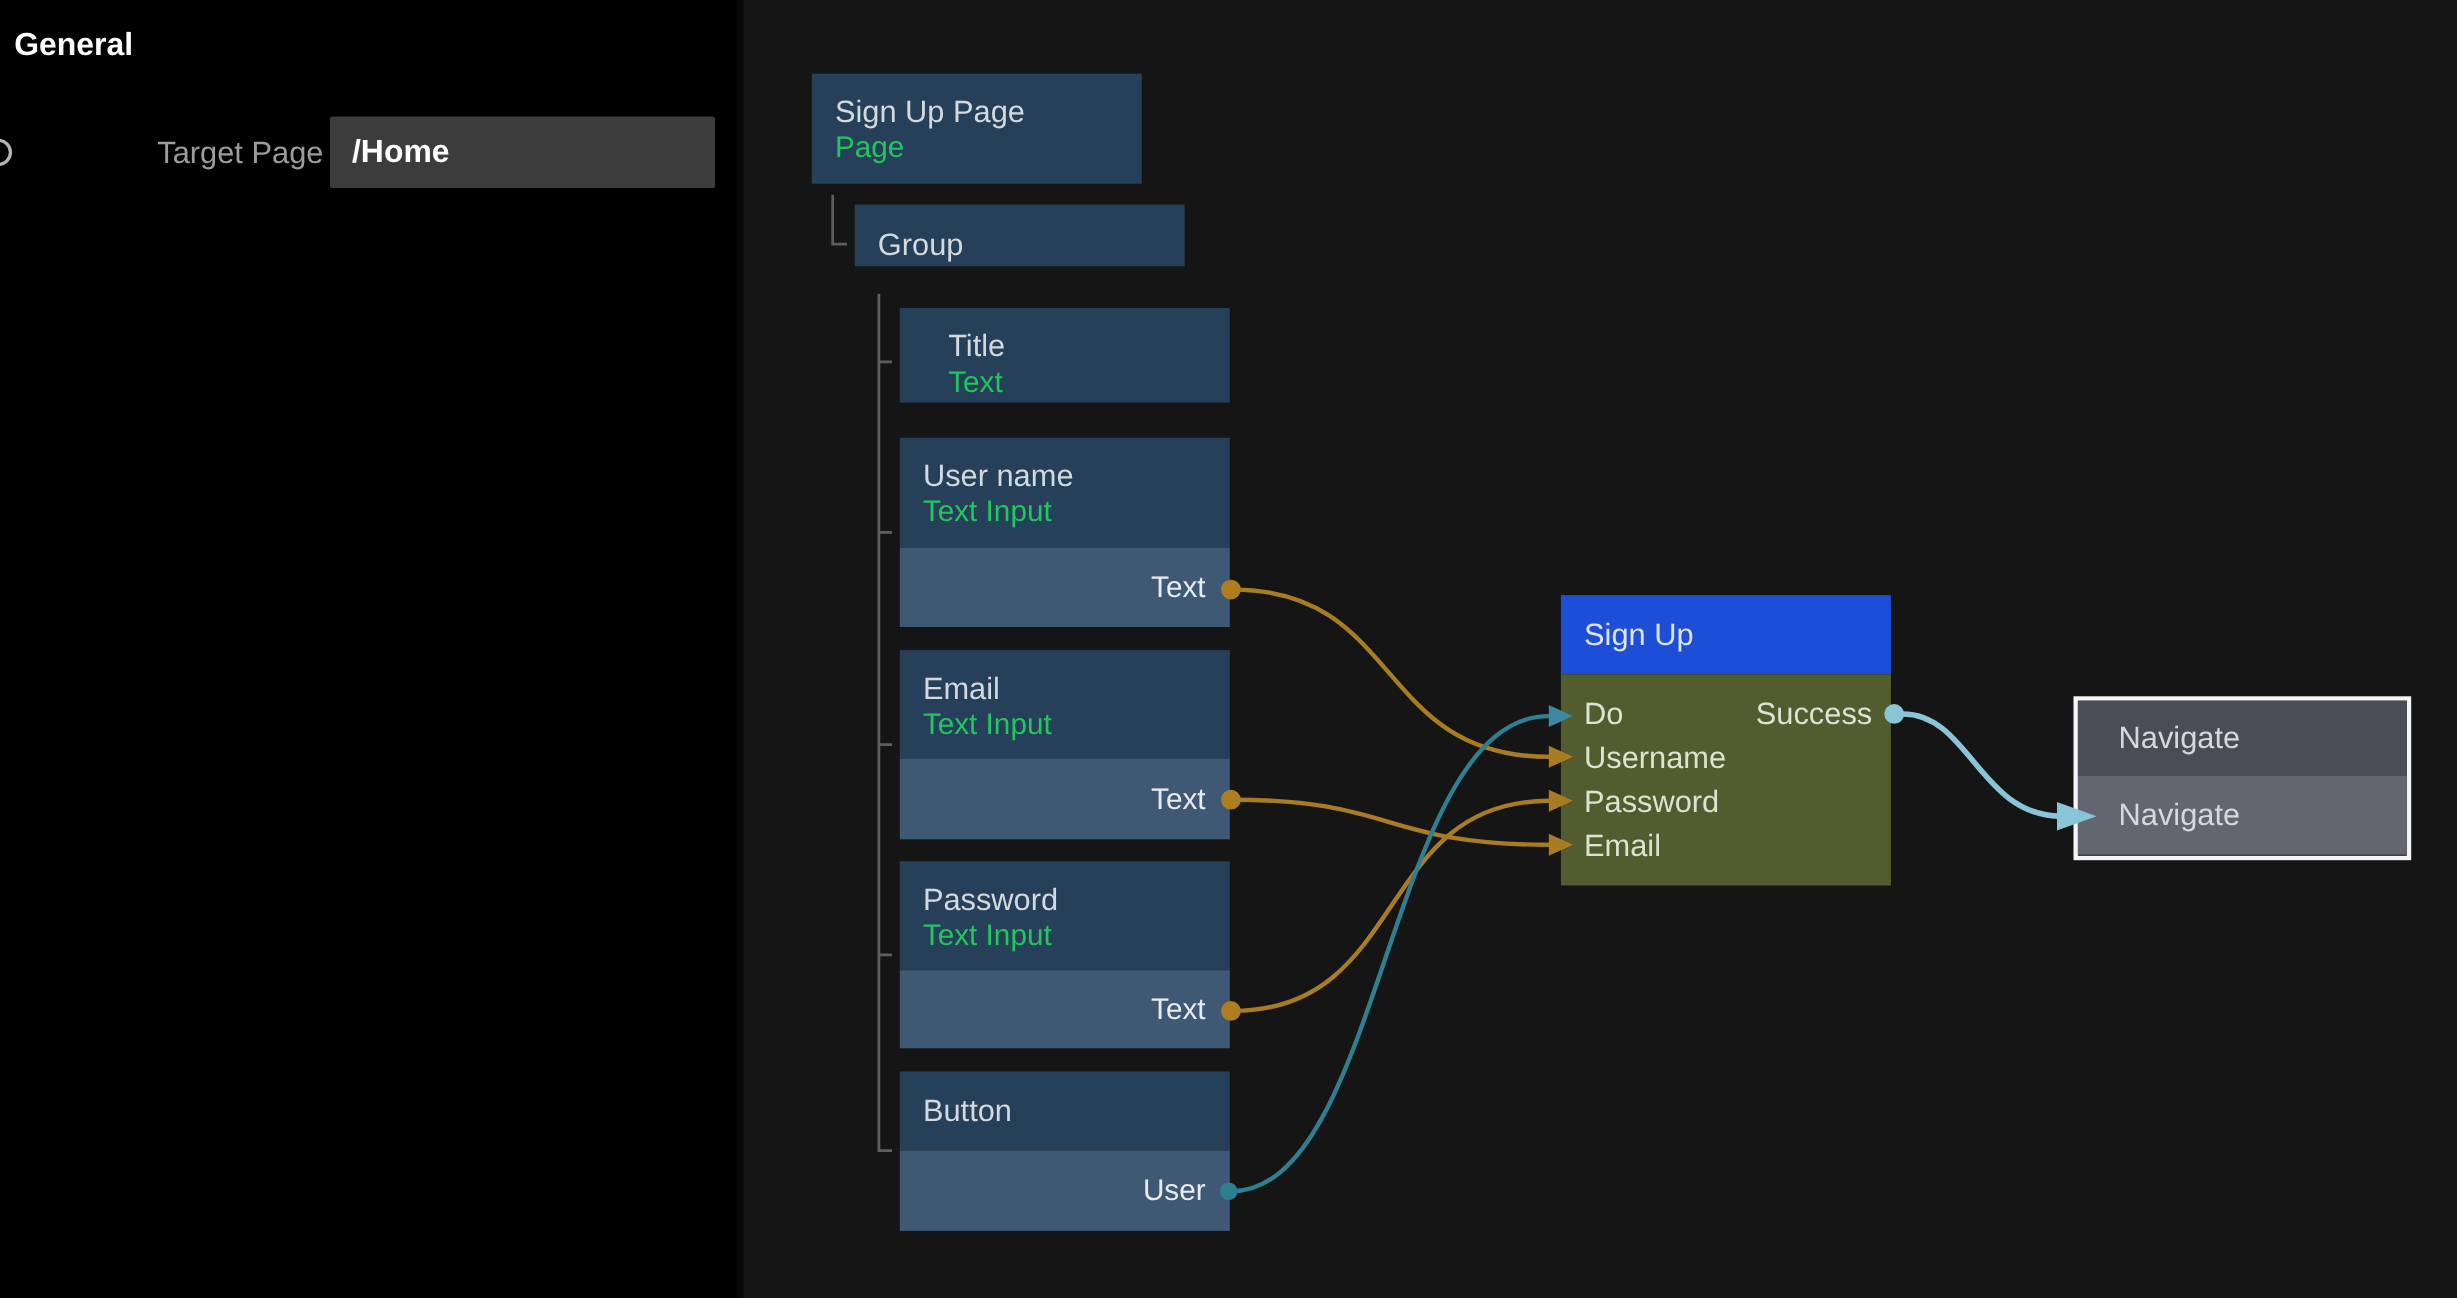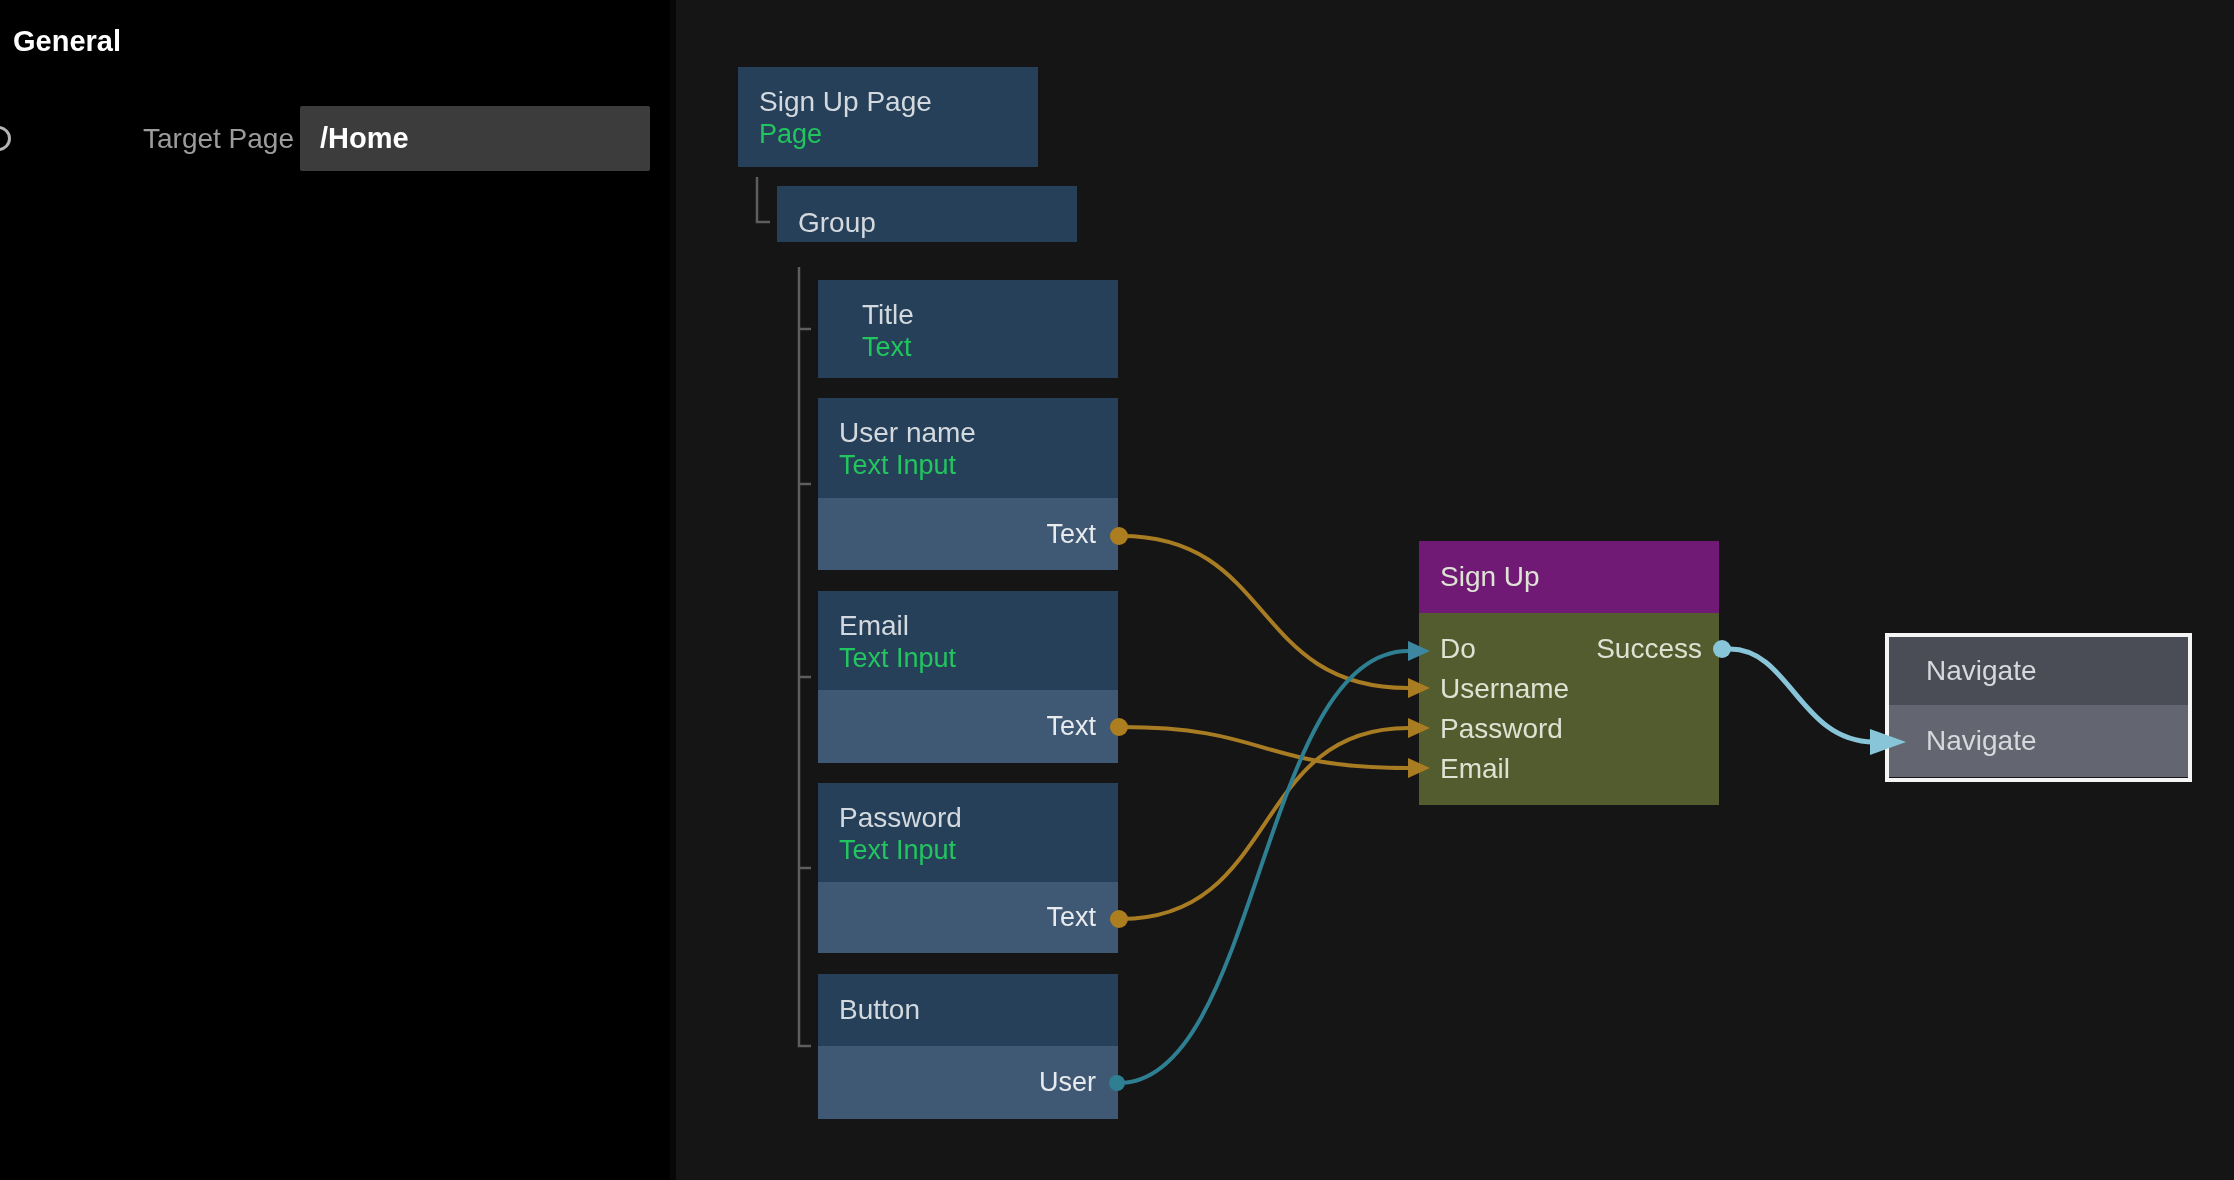--- a/index.html
+++ b/index.html
@@ -30,21 +30,21 @@
   .node-sub   { color:#22c55e; font-size:27px; line-height:30px; }
   .two-line   { padding-top:18px; }
   .one-line-73 { line-height:73px; }
   .one-line-72 { line-height:72px; }
   .one-line-73 .node-title, .one-line-72 .node-title { line-height:inherit; }
   .port-row { position:absolute; left:0; width:300px; background:#3f5874; }
   .port-label { position:absolute; right:22px; top:0; height:100%; display:flex; align-items:center;
                 color:#e8ebee; font-size:27px; }
 
   
-  .signup-header { position:absolute; background:#701a75; color:#dfe3d6; font-size:28px; }
+  .signup-header { position:absolute; background:#1d4ed8; color:#dfe3d6; font-size:28px; }
   .signup-body   { position:absolute; background:#525c2e; }
   .io-label { position:absolute; color:#dde2d2; font-size:28px; line-height:32px; }
   .io-right { text-align:right; }
 
   
   .nav-node { position:absolute; border:4px solid #f5f5f5; }
   .nav-header { height:68px; background:#4a4d55; }
   .nav-body   { height:72px; background:#636670; }
   .nav-label  { padding-left:37px; color:#d6d8dc; font-size:28px; display:flex; align-items:center; height:100%; }
 
@@ -68,21 +68,21 @@
 
   <div class="node blue-block node-pad two-line" style="left:738px; top:67px; width:300px; height:100px;">
     <div class="node-title">Sign Up Page</div>
     <div class="node-sub">Page</div>
   </div>
 
   <div class="node blue-block node-pad one-line-73" style="left:777px; top:186px; width:300px; height:56px;">
     <div class="node-title">Group</div>
   </div>
 
-  <div class="node blue-block node-pad two-line" style="left:818px; top:280px; width:300px; height:98px;padding-left:44px;">
+  <div class="node blue-block node-pad two-line" style="left:818px; top:280px; width:300px; height:86px;padding-left:44px;">
     <div class="node-title">Title</div>
     <div class="node-sub">Text</div>
   </div>
 
   <div class="node blue-block node-pad two-line" style="left:818px; top:398px; width:300px; height:100px;">
     <div class="node-title">User name</div>
     <div class="node-sub">Text Input</div>
   </div>
   <div class="port-row" style="left:818px; top:498px; height:72px;">
     <div class="port-label">Text</div>

